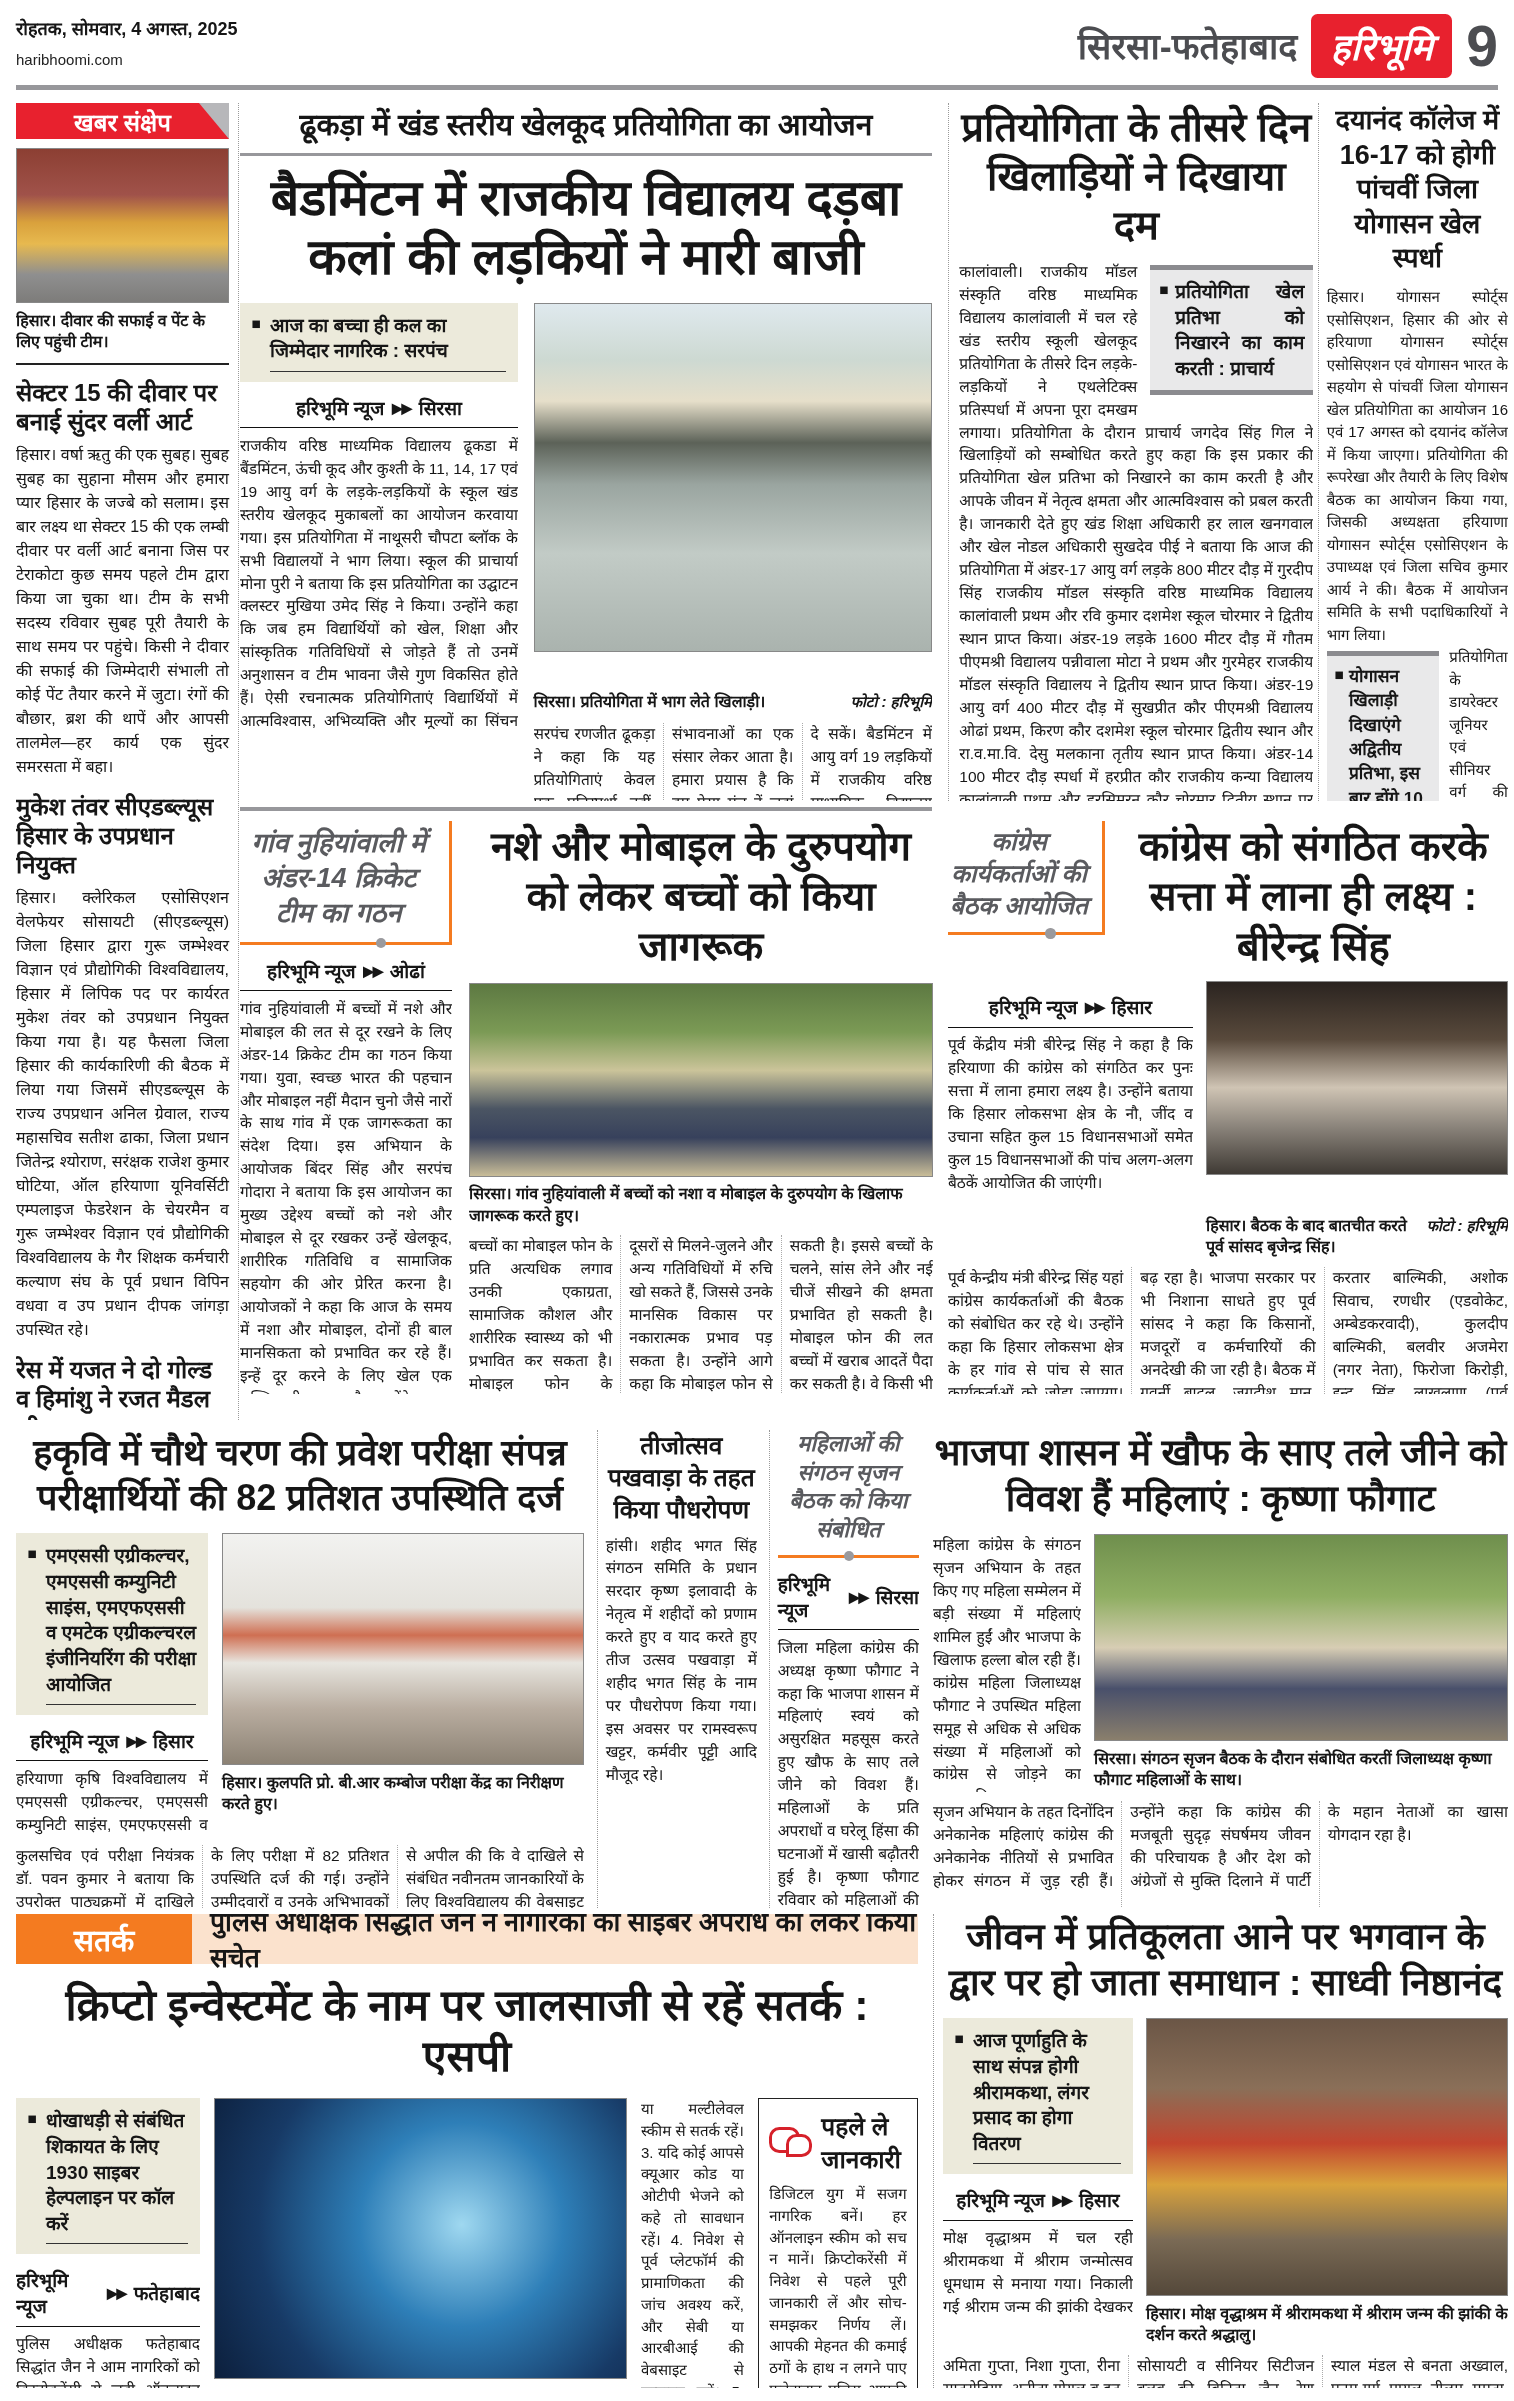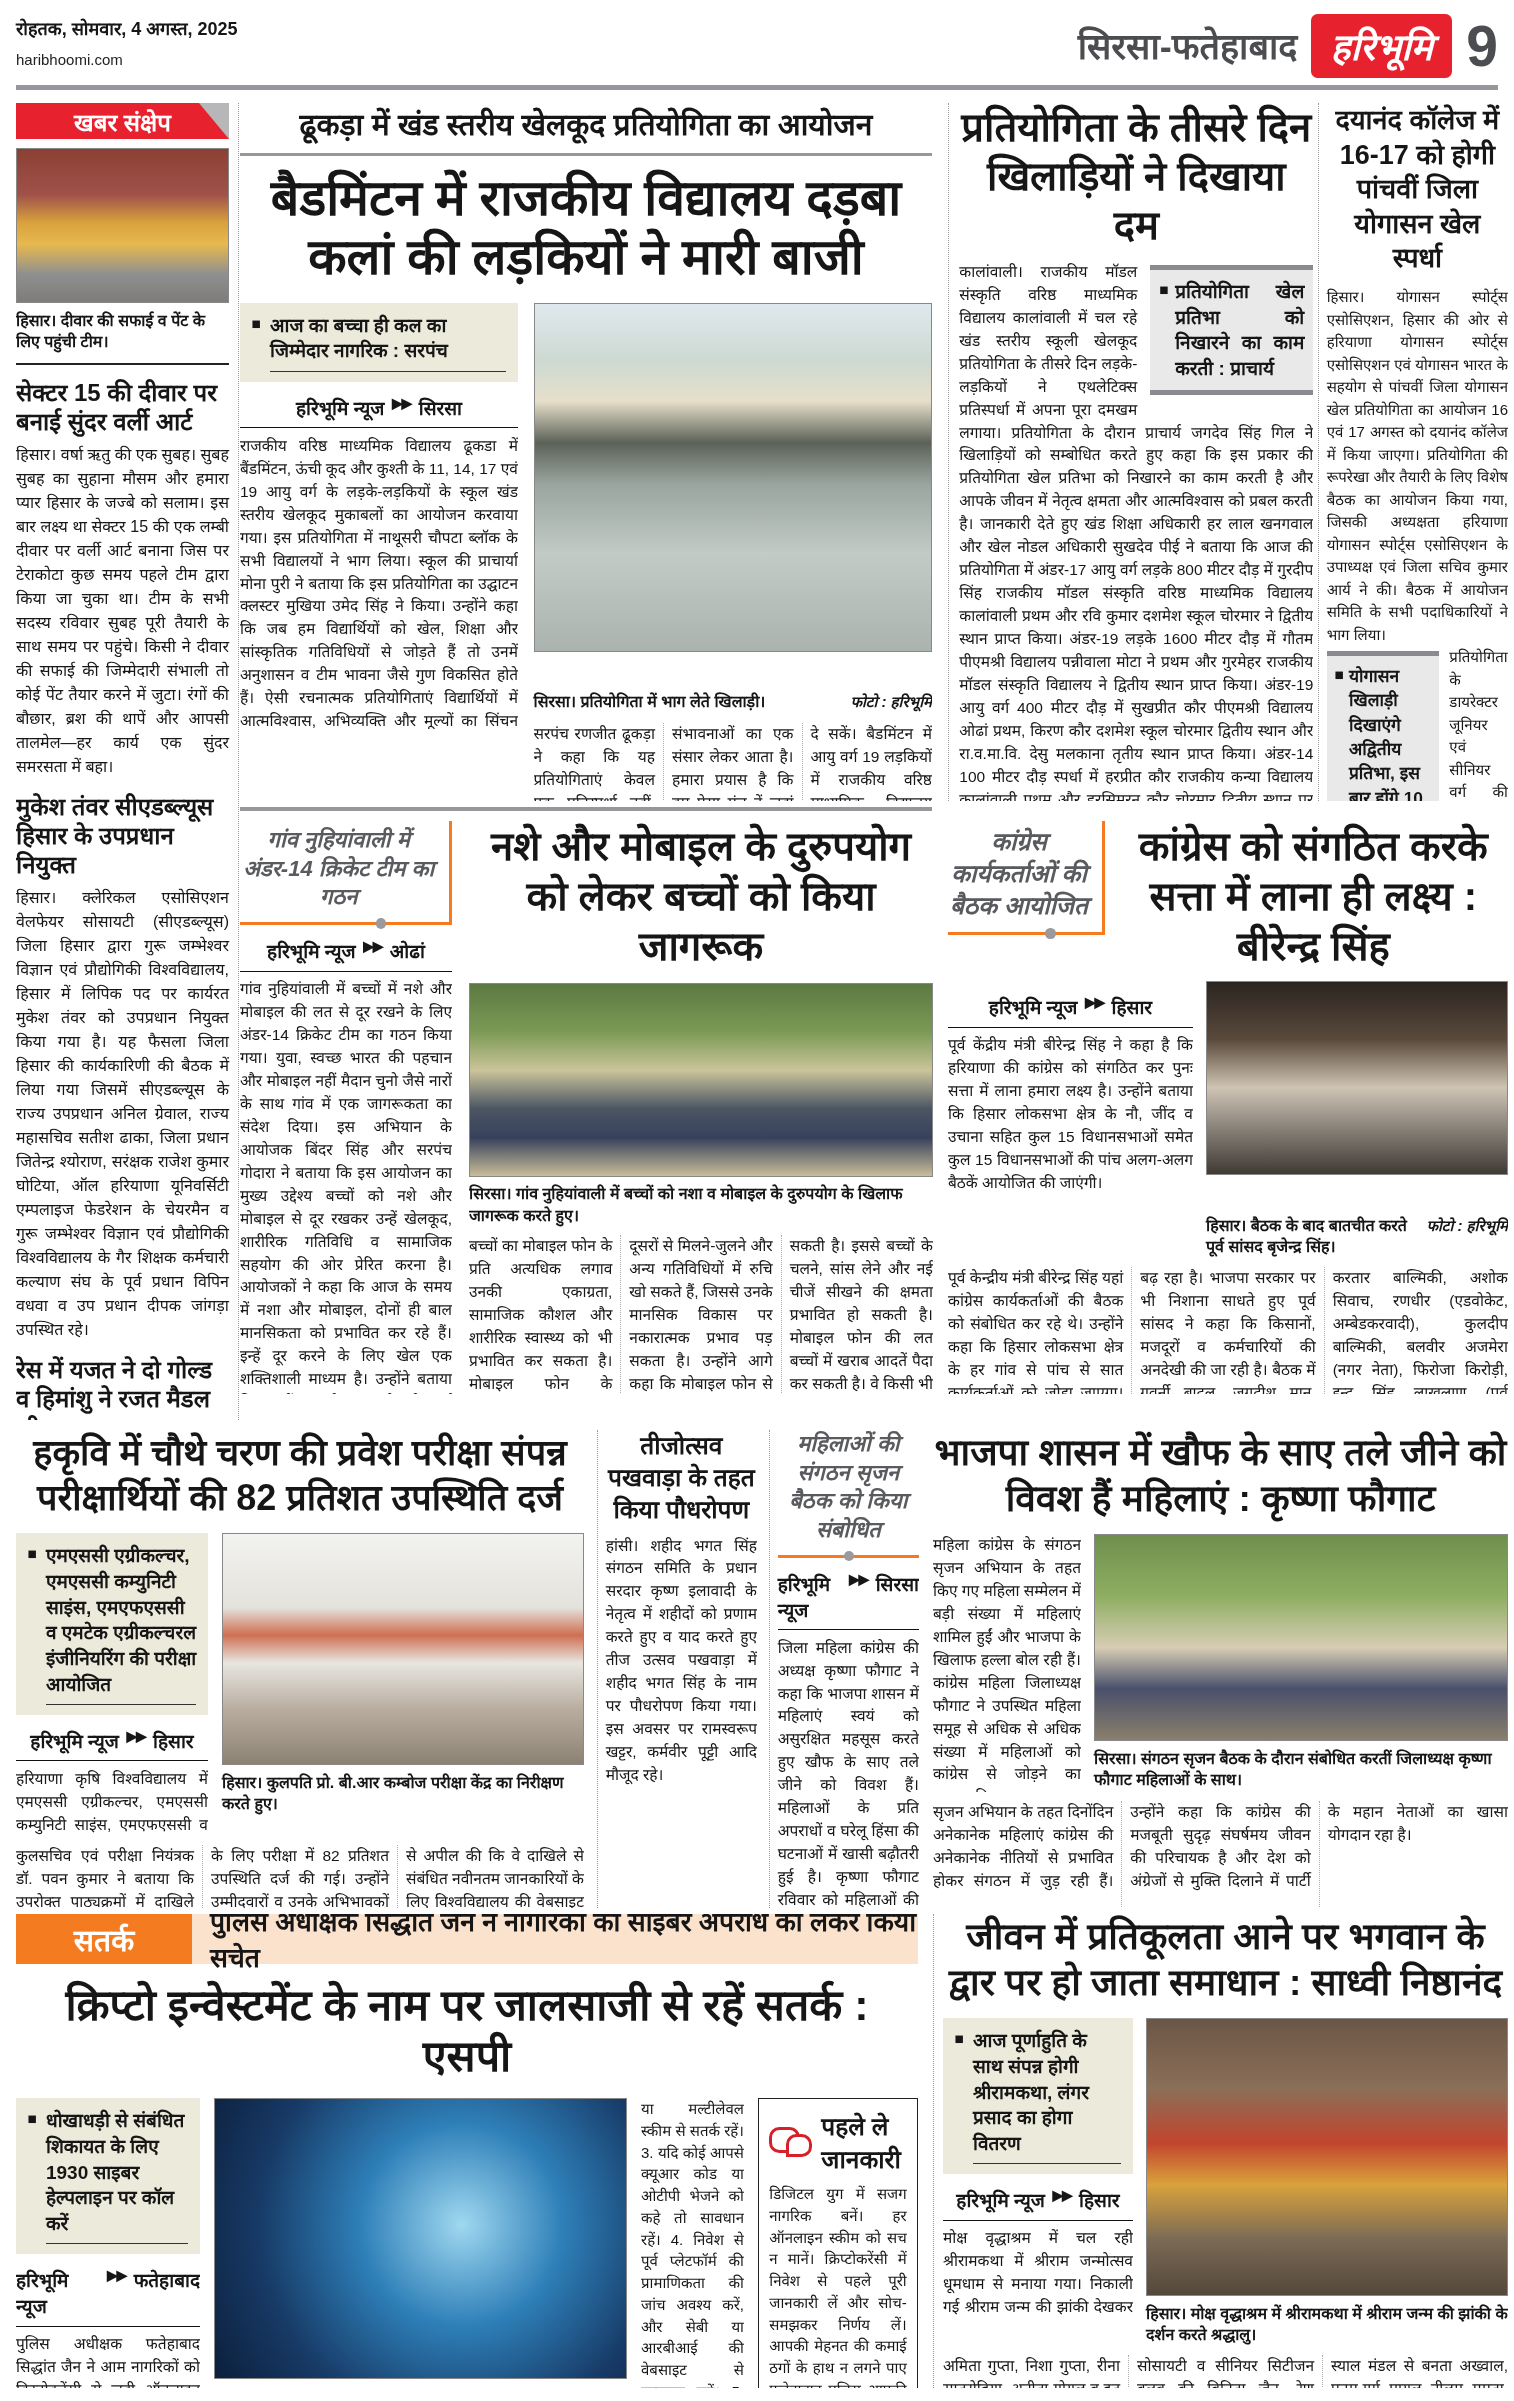--- a/index.html
+++ b/index.html
@@ -14,21 +14,21 @@
   .mh-edition{font-size:36px;font-weight:800;color:#4c4d51;}
   .mh-brand{background:#e8212e;color:#fff;font-size:37px;font-weight:800;font-style:italic;
             padding:6.5px 19.4px;border-radius:6.5px;}
   .mh-pagenum{font-size:57px;font-weight:800;color:#4c4d51;}
   .top-rule{left:16px;right:16px;top:85px;height:4.5px;background:#97979b;}
   
   .body{font-size:15.5px;line-height:1.48;text-align:justify;}
   .caption{font-size:16px;font-weight:700;line-height:1.35;margin-top:6.5px;}
   .cap-row{display:flex;justify-content:space-between;align-items:baseline;gap:7.7px;}
   .credit{font-size:15px;font-weight:700;font-style:italic;white-space:nowrap;margin-top:34px;}
-  .byline{display:flex;justify-content:center;align-items:flex-start;gap:7.7px;font-size:19px;
+  .byline{display:flex;justify-content:center;align-items:center;gap:7.7px;font-size:19px;
           font-weight:800;margin:13px 0 6.5px;padding-bottom:6.5px;border-bottom:1.9px solid #111;}
   .byline .arrow{font-size:14px;letter-spacing:-1.3px;}
   .highlight-box{background:#eceadb;padding:10.3px 11.6px;display:flex;gap:9px;align-items:flex-start;}
   .hl-bullet{font-size:15.5px;line-height:1.4;}
   .hl-text{font-size:19px;font-weight:800;line-height:1.35;border-bottom:1.3px solid #333;padding-bottom:6.5px;flex:1;}
   .cols-3{column-count:3;column-gap:17px;column-rule:0.6px dotted #aaa;}
   .cols-2{column-count:2;column-gap:17px;column-rule:0.6px dotted #aaa;}
   .photo{position:relative;width:100%;border:0.6px solid #888;box-sizing:border-box;}
   .callout{position:relative;color:#5a5b5f;font-weight:800;font-style:italic;
            text-align:center;line-height:1.3;}
@@ -69,21 +69,21 @@
   
   #yogasana{left:1318px;top:103px;width:190px;height:698px;border-left:0.6px dotted #9a9a9a;
             padding-left:7.7px;overflow:hidden;box-sizing:border-box;}
   .yg-headline{font-size:27px;font-weight:700;line-height:1.28;text-align:center;margin-bottom:10.3px;}
   .yg-box{float:left;width:97px;background:#e9e9ea;border-top:5.2px solid #8b8b8f;padding:7.7px;
           margin:5.2px 10.3px 6.5px 0;font-size:17.4px;font-weight:800;line-height:1.4;display:flex;gap:5.2px;}
   .yg-body{font-size:15px;line-height:1.5;text-align:justify;}
   
   #sep-top{left:240px;top:807px;width:692px;}
   #cricket{left:240px;top:821px;width:212px;height:573px;overflow:hidden;}
-  .ck-callout{font-size:22px;margin-bottom:10.3px;}
+  .ck-callout{font-size:27px;margin-bottom:10.3px;}
   #awareness{left:469px;top:821px;width:464px;height:573px;overflow:hidden;}
   .aw-headline{font-size:40px;font-weight:800;text-align:center;line-height:1.25;margin-bottom:11.6px;}
   .aw-photo{height:194px;}
   .photo-kids{background:linear-gradient(180deg,#5d7942 0%,#7b9a55 25%,#cbc49a 45%,#4b5563 65%,#37415c 80%,#c9bd98 100%);}
   .aw-body{margin-top:9px;height:232px;overflow:hidden;}
   #congress{left:948px;top:821px;width:560px;height:573px;overflow:hidden;}
   .cg-top{display:flex;gap:14px;align-items:flex-start;}
   .cg-callout{width:142px;flex:none;font-size:24.5px;}
   .cg-headline{flex:1;font-size:40px;font-weight:800;line-height:1.25;text-align:center;}
   .cg-mid{display:flex;gap:13px;margin-top:10.3px;}

